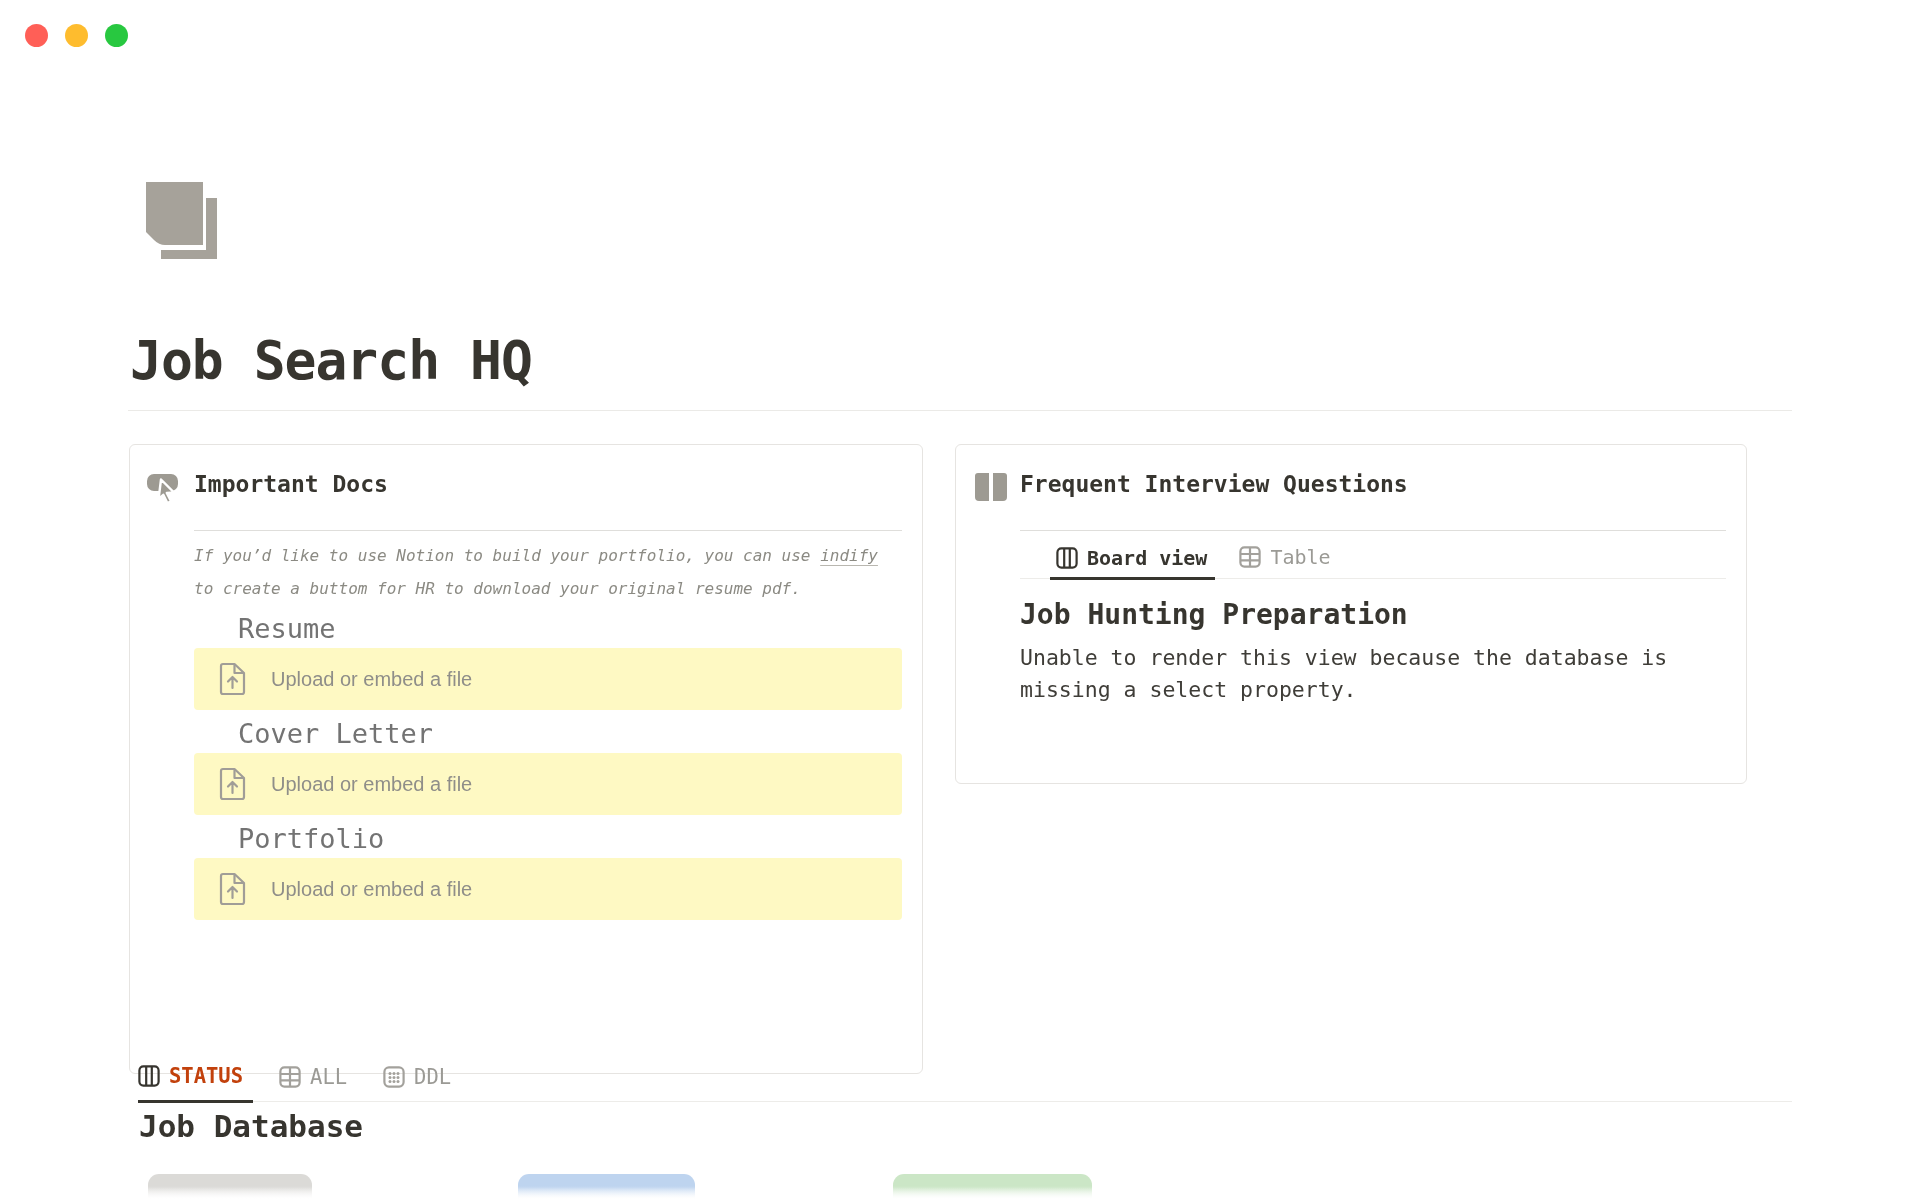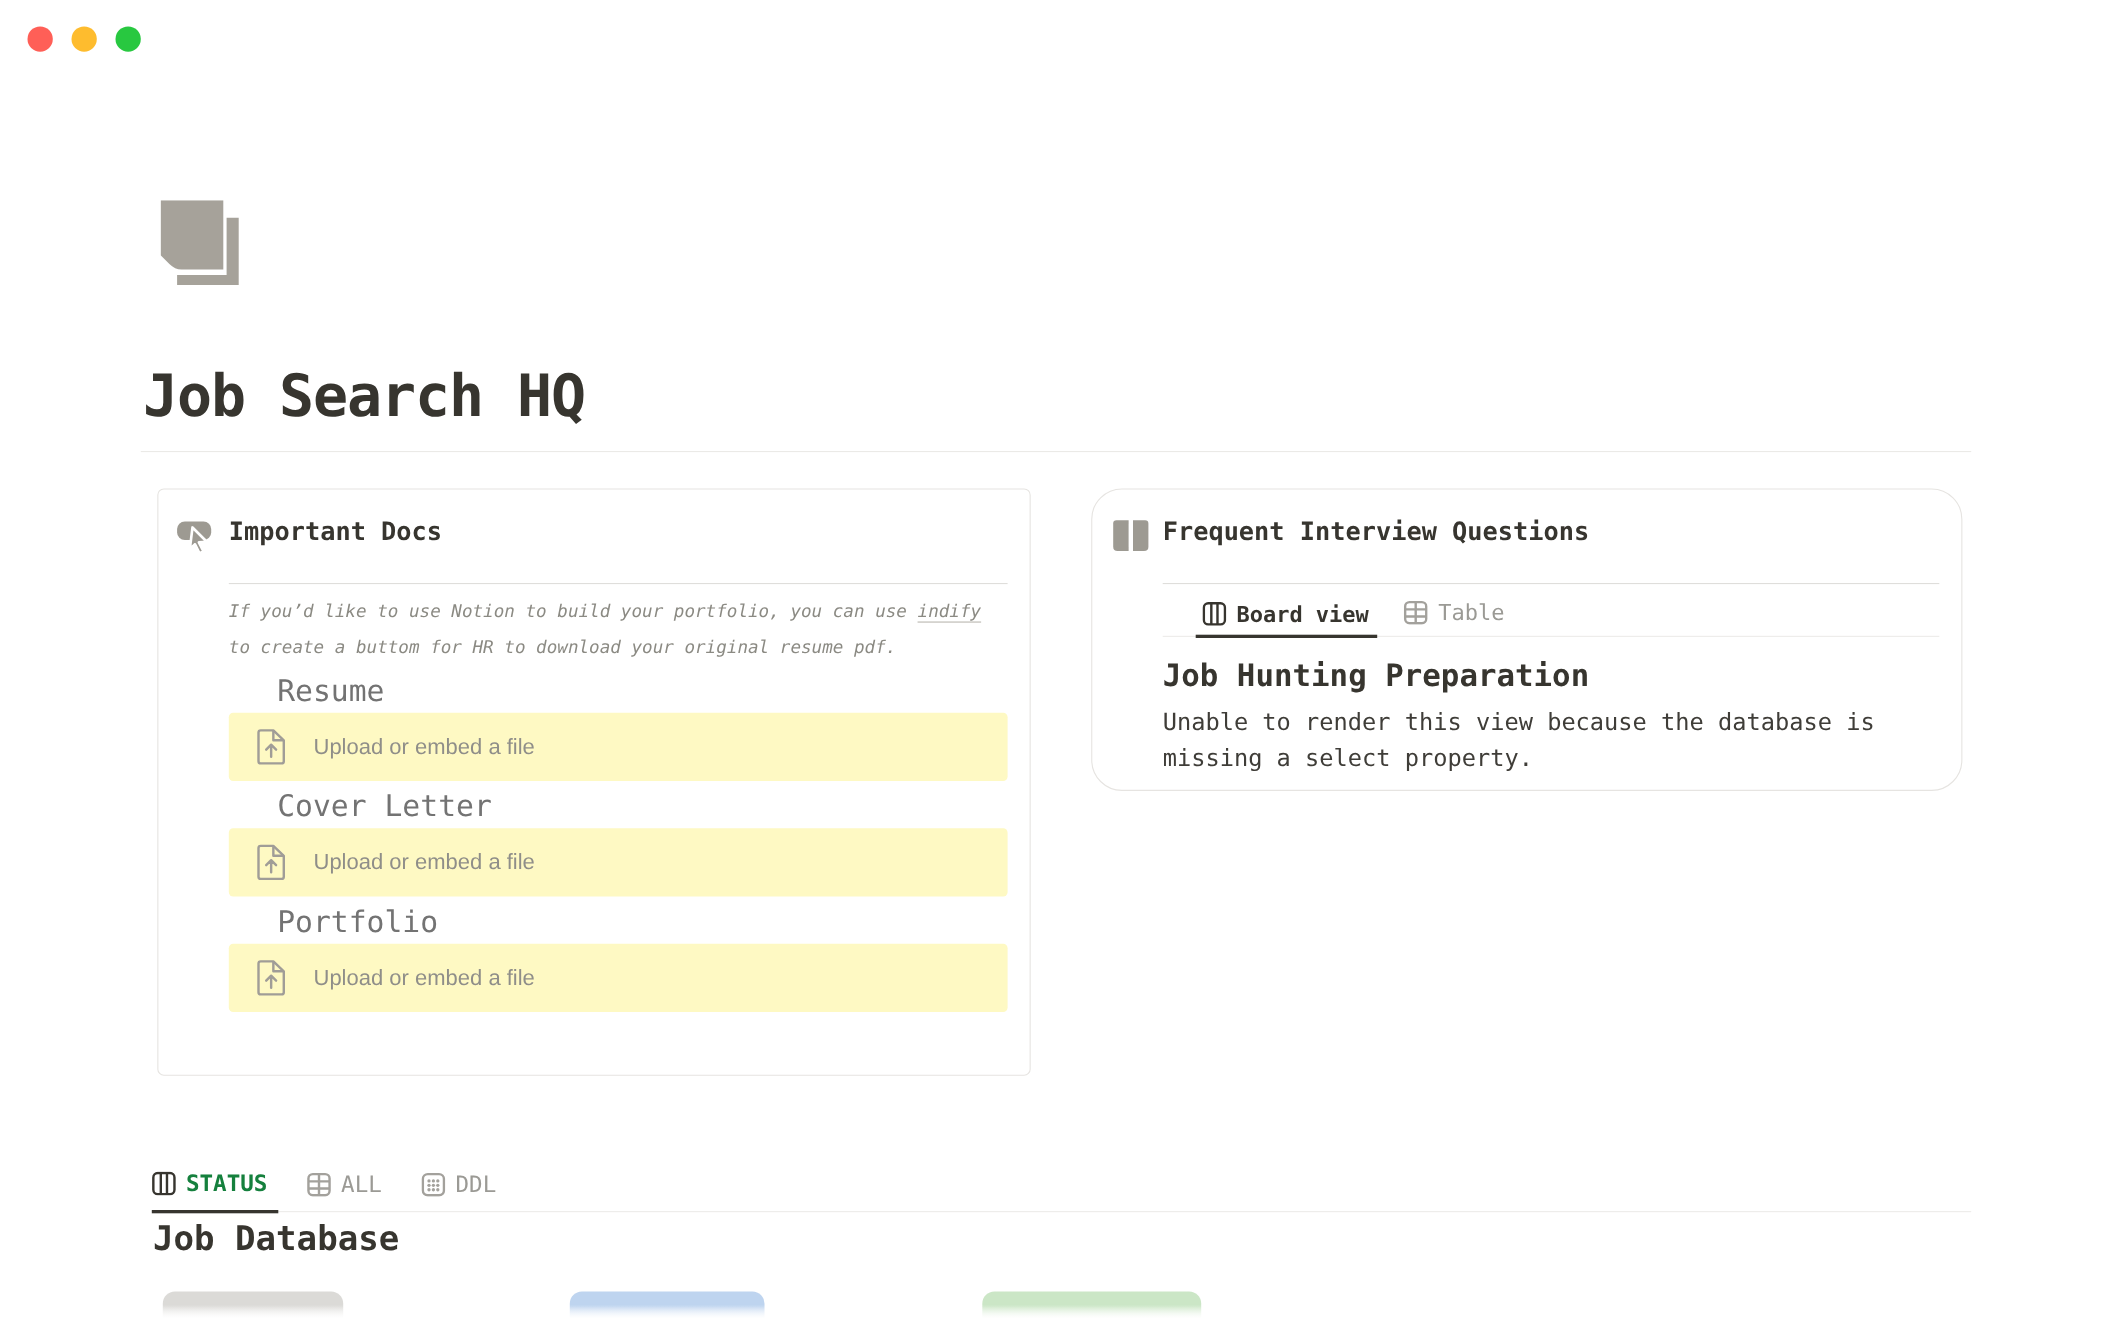--- a/index.html
+++ b/index.html
@@ -12,22 +12,22 @@
 
   
   .page-icon { position:absolute; left:146px; top:182px; cursor:pointer; }
   .page-title { position:absolute; left:130px; top:330px; font-size:53px; font-weight:bold;
                 letter-spacing:-1px; color:#37352F; }
   .title-divider { position:absolute; left:128px; top:410px; width:1664px; height:1px; background:#EBEAE7; }
 
   
   .callout { position:absolute; top:444px; border:1px solid #E6E4E1; border-radius:6px;
              background:#fff; display:flex; gap:10px; padding:24px 20px 0 16px; }
-  .callout-left  { left:143px; width:794px; height:534px; }
-  .callout-right { left:992px; width:792px; height:275px;border-radius:28px; }
+  .callout-left  { left:129px; width:794px; height:630px; }
+  .callout-right { left:955px; width:792px; height:340px; }
   .callout-icon { width:38px; flex:0 0 38px; padding-top:2px; }
   .callout-body { flex:1; min-width:0; }
   .callout-title { font-size:23px; font-weight:bold; line-height:30px; color:#37352F; }
   .hdr-divider { height:1px; background:#DFDEDB; margin-top:31px; }
 
   .para { margin-top:9px; font-style:italic; font-size:16px; line-height:32.5px; color:#8B8A83; }
   .para a { color:#8B8A83; text-decoration:underline; text-underline-offset:4px;
             text-decoration-color:#B9B7B0; cursor:pointer; }
 
   .u-label { margin-top:11px; font-size:27px; line-height:26px; color:#737373;margin-left:44px; }
@@ -41,21 +41,21 @@
           margin-left:-6px; color:#9B9A95; cursor:pointer; white-space:nowrap; }
   .rtab.active { color:#37352F; font-weight:bold; border-bottom:3px solid #37352F; margin-bottom:-2px; padding-bottom:7px; }
   .view-title { margin-top:18px; font-size:28px; font-weight:bold; line-height:36px; color:#37352F; }
   .view-msg { margin-top:9px; font-size:21.5px; line-height:32px; color:#3F3D38; }
 
   
   .views-bar { position:absolute; left:138px; top:1062px; width:1654px; display:flex; gap:26px;
                border-bottom:1px solid #EDECE9; }
   .vtab { display:flex; align-items:center; gap:9px; font-size:20.5px; padding:2px 10px 11px 0;
           color:#9B9A95; cursor:pointer; }
-  .vtab.active { color:#15803d; font-weight:bold; border-bottom:3px solid #37352F; margin-bottom:-2px; padding-bottom:12px; }
+  .vtab.active { color:#c2410c; font-weight:bold; border-bottom:3px solid #37352F; margin-bottom:-2px; padding-bottom:12px; }
   .db-title { position:absolute; left:139px; top:1108px; font-size:31px; font-weight:bold; color:#37352F; }
 
   
   .pill { position:absolute; top:1174px; height:30px; border-radius:11px 11px 0 0; }
   .pill-1 { left:148px; width:164px; }
   .pill-2 { left:518px; width:177px; }
   .pill-3 { left:893px; width:199px; }
   .bottom-fade { position:absolute; left:0; top:1186px; width:1920px; height:14px;
                  background:linear-gradient(180deg, rgba(255,255,255,0), #ffffff 90%); pointer-events:none; }
 </style>

